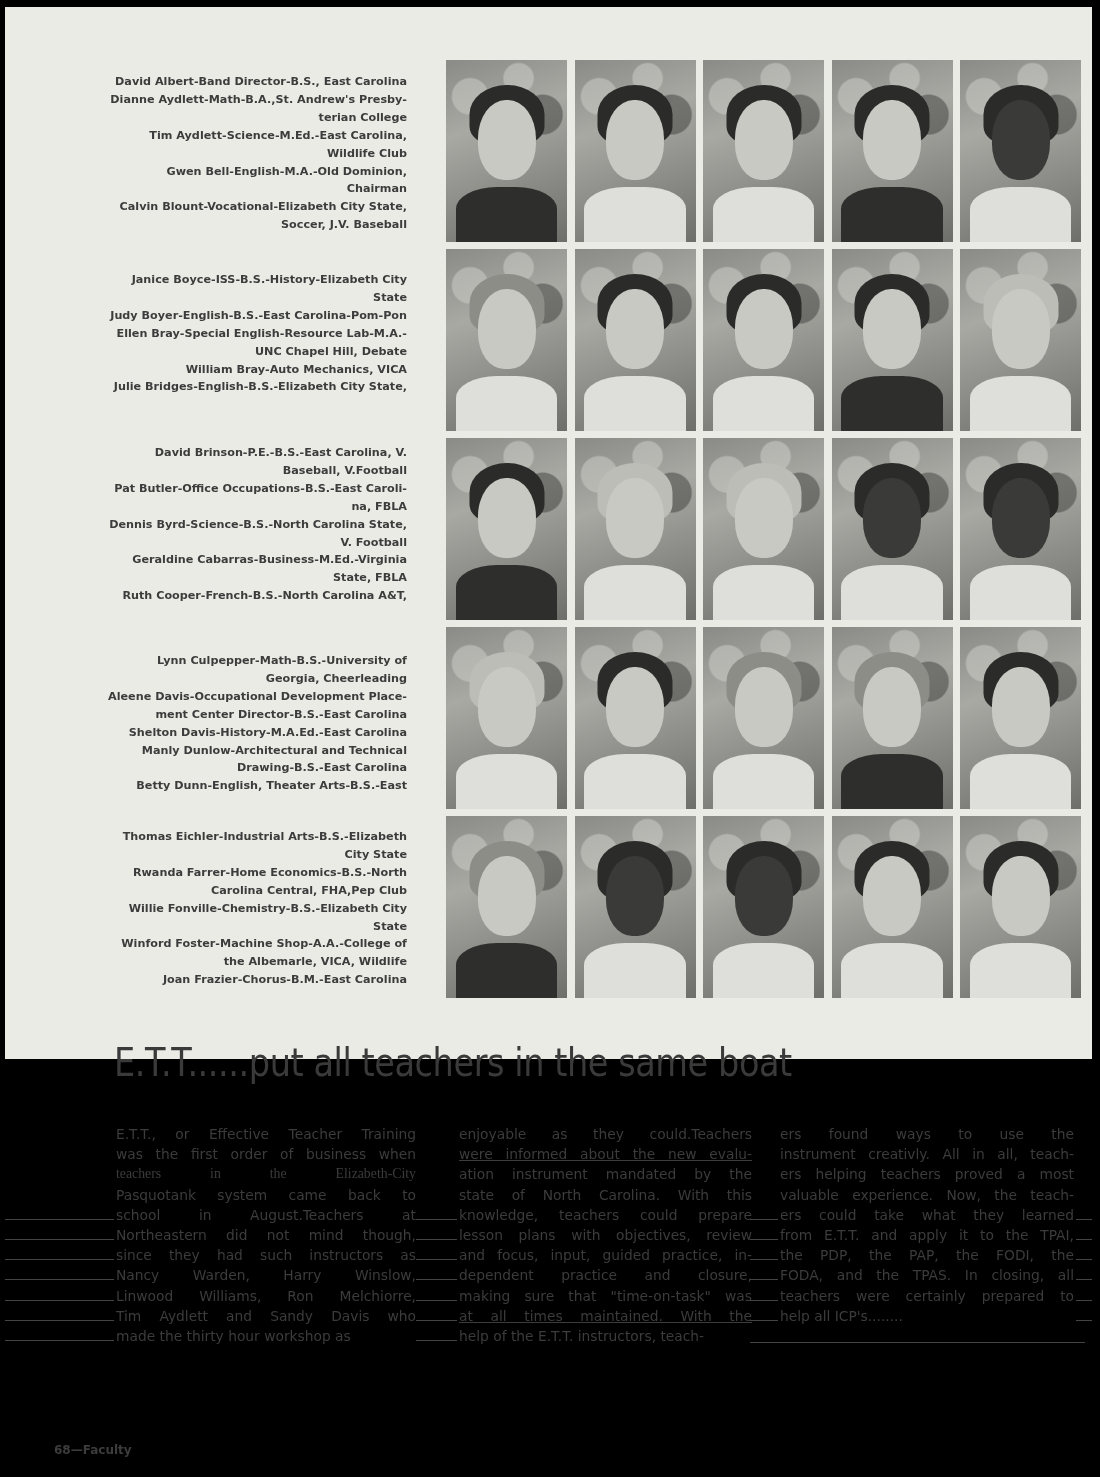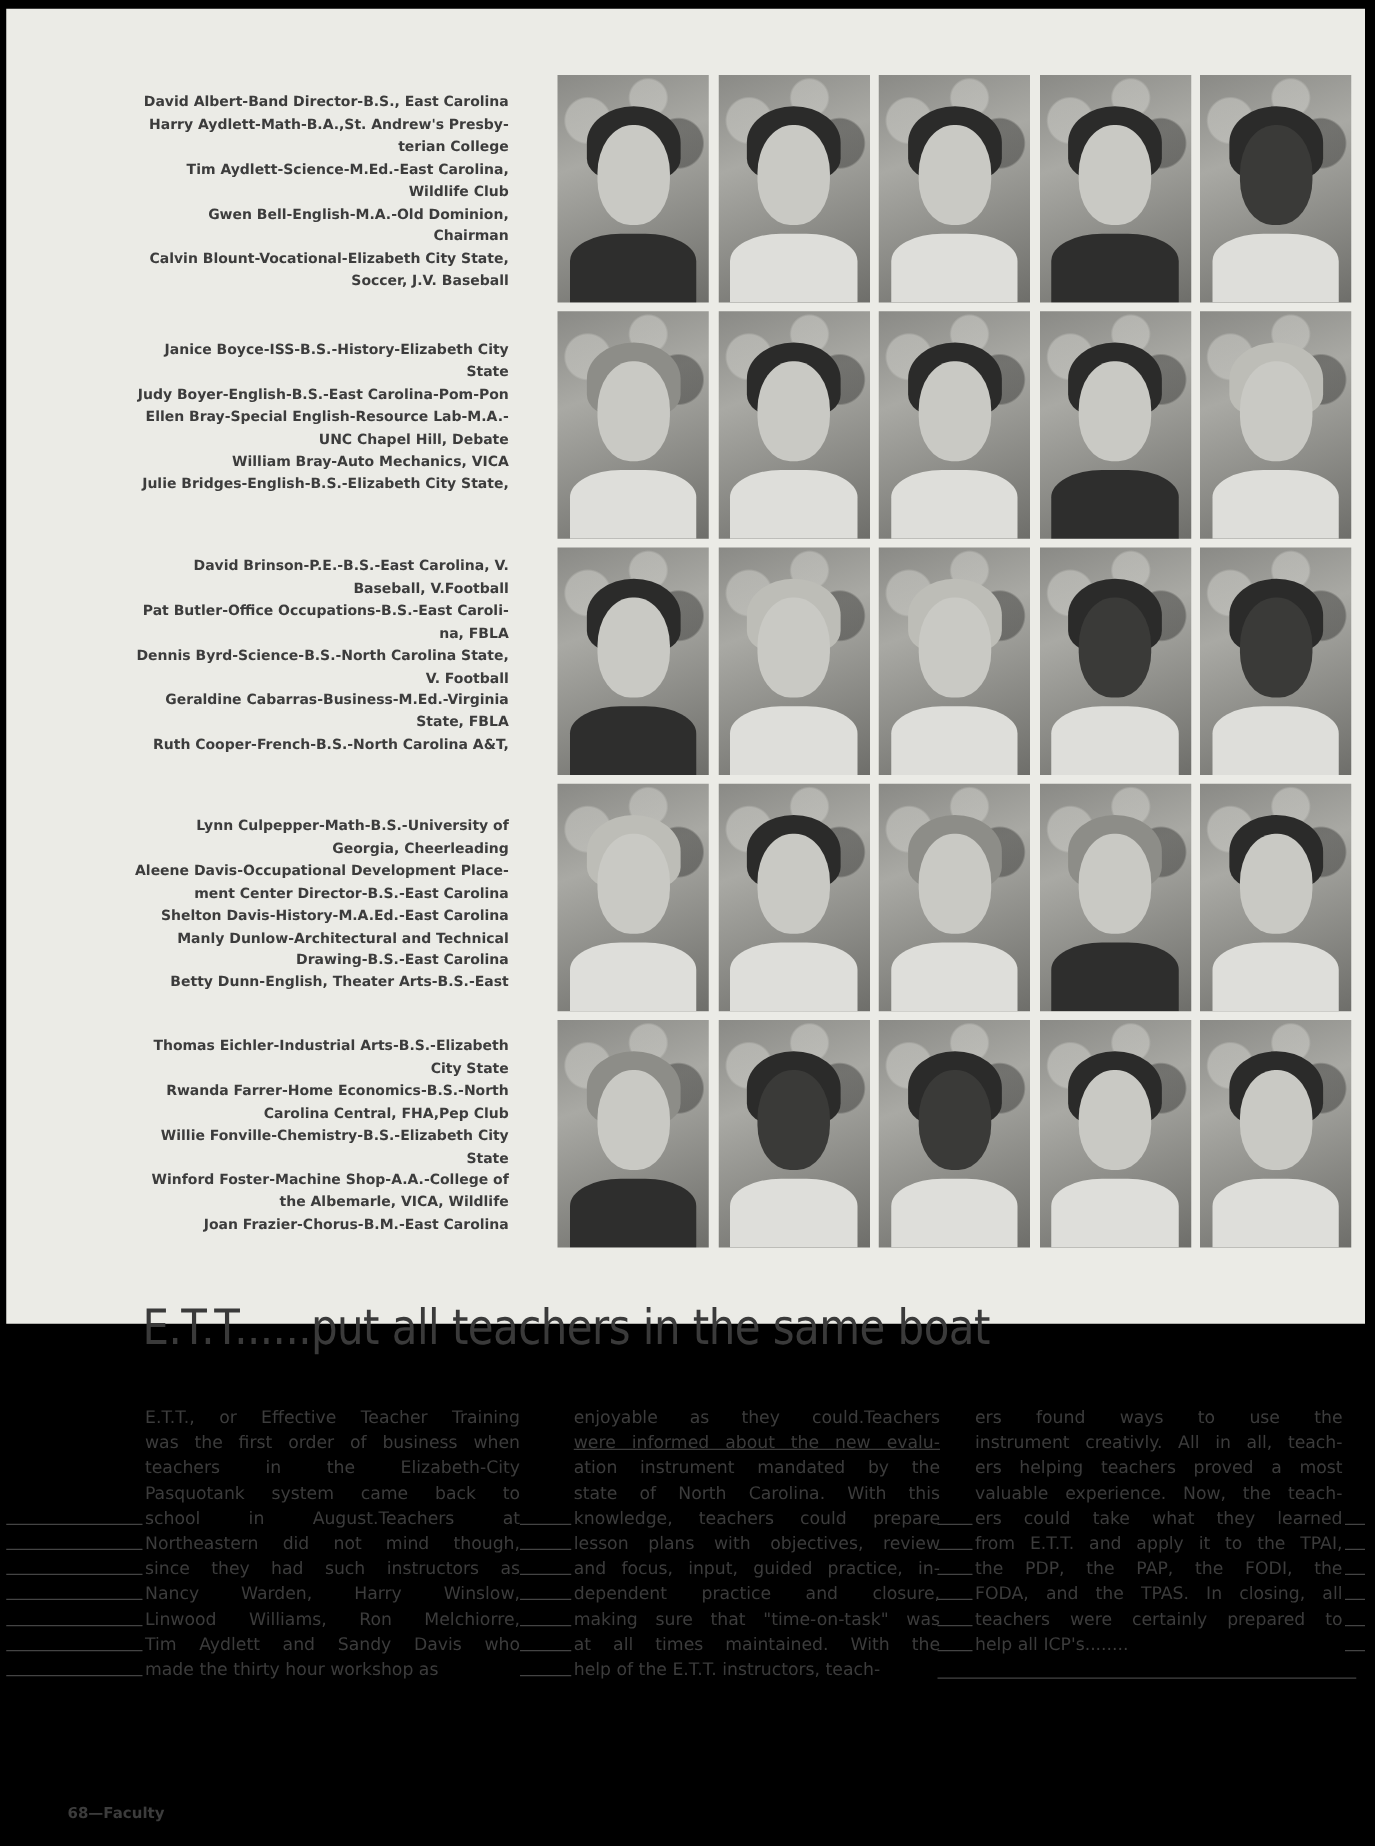--- a/index.html
+++ b/index.html
@@ -41,21 +41,21 @@
   .bottom-rule { position: absolute; left: 745px; top: 1335px; width: 335px; border-bottom: 1.5px solid #444; }
 </style>
 </head>
 <body>
 
 <div class="page">
 
   <div id="captions-root">
       <div class="captions" style="top: 66px;">
         <div class="entry">David Albert-Band Director-B.S., East Carolina</div>
-        <div class="entry">Harry Aydlett-Math-B.A.,St. Andrew's Presby-</div>
+        <div class="entry">Dianne Aydlett-Math-B.A.,St. Andrew's Presby-</div>
         <div class="entry">terian College</div>
         <div class="entry">Tim Aydlett-Science-M.Ed.-East Carolina,</div>
         <div class="entry">Wildlife Club</div>
         <div class="entry">Gwen Bell-English-M.A.-Old Dominion,</div>
         <div class="entry">Chairman</div>
         <div class="entry">Calvin Blount-Vocational-Elizabeth City State,</div>
         <div class="entry">Soccer, J.V. Baseball</div>
       </div>
       <div class="captions" style="top: 264px;">
         <div class="entry">Janice Boyce-ISS-B.S.-History-Elizabeth City</div>
@@ -257,21 +257,21 @@
 
   <div id="article-root">
       <div class="col" style="left: 111px; width: 300px;">
         <div class="ln">
           <span class="t" style="width: 300px; display: inline-block;">E.T.T., or Effective Teacher Training</span>
         </div>
         <div class="ln">
           <span class="t" style="width: 300px; display: inline-block;">was the first order of business when</span>
         </div>
         <div class="ln">
-          <span class="t" style="width: 300px; display: inline-block;">teachers in the Elizabeth-City</span>
+          <span class="t" style="width: 300px; display: inline-block; font-family: Liberation Serif, serif;">teachers in the Elizabeth-City</span>
         </div>
         <div class="ln">
           <span class="t" style="width: 300px; display: inline-block;">Pasquotank system came back to</span>
         </div>
         <div class="ln">
           <span class="t" style="width: 300px; display: inline-block;">school in August.Teachers at</span>
         </div>
         <div class="ln">
           <span class="t" style="width: 300px; display: inline-block;">Northeastern did not mind though,</span>
         </div>
@@ -320,21 +320,21 @@
         <div class="ln">
           <span class="t" style="width: 293px; display: inline-block;">and focus, input, guided practice, in-</span>
         </div>
         <div class="ln">
           <span class="t" style="width: 293px; display: inline-block;">dependent practice and closure,</span>
         </div>
         <div class="ln">
           <span class="t" style="width: 293px; display: inline-block;">making sure that "time-on-task" was</span>
         </div>
         <div class="ln">
-          <span class="t" style="width: 293px; display: inline-block;">at all times maintained. With the</span>
+          <span class="t" style="width: 293px; display: inline-block; text-decoration: underline;">at all times maintained. With the</span>
         </div>
         <div class="ln">
           <span class="t" style="width: auto; display: inline-block;">help of the E.T.T. instructors, teach-</span>
         </div>
       </div>
       <div class="leftrule" style="left: 411px; width: 41px; top: 1211.8px;"></div>
       <div class="leftrule" style="left: 411px; width: 41px; top: 1232px;"></div>
       <div class="leftrule" style="left: 411px; width: 41px; top: 1252.2px;"></div>
       <div class="leftrule" style="left: 411px; width: 41px; top: 1272.4px;"></div>
       <div class="leftrule" style="left: 411px; width: 41px; top: 1292.6px;"></div>

